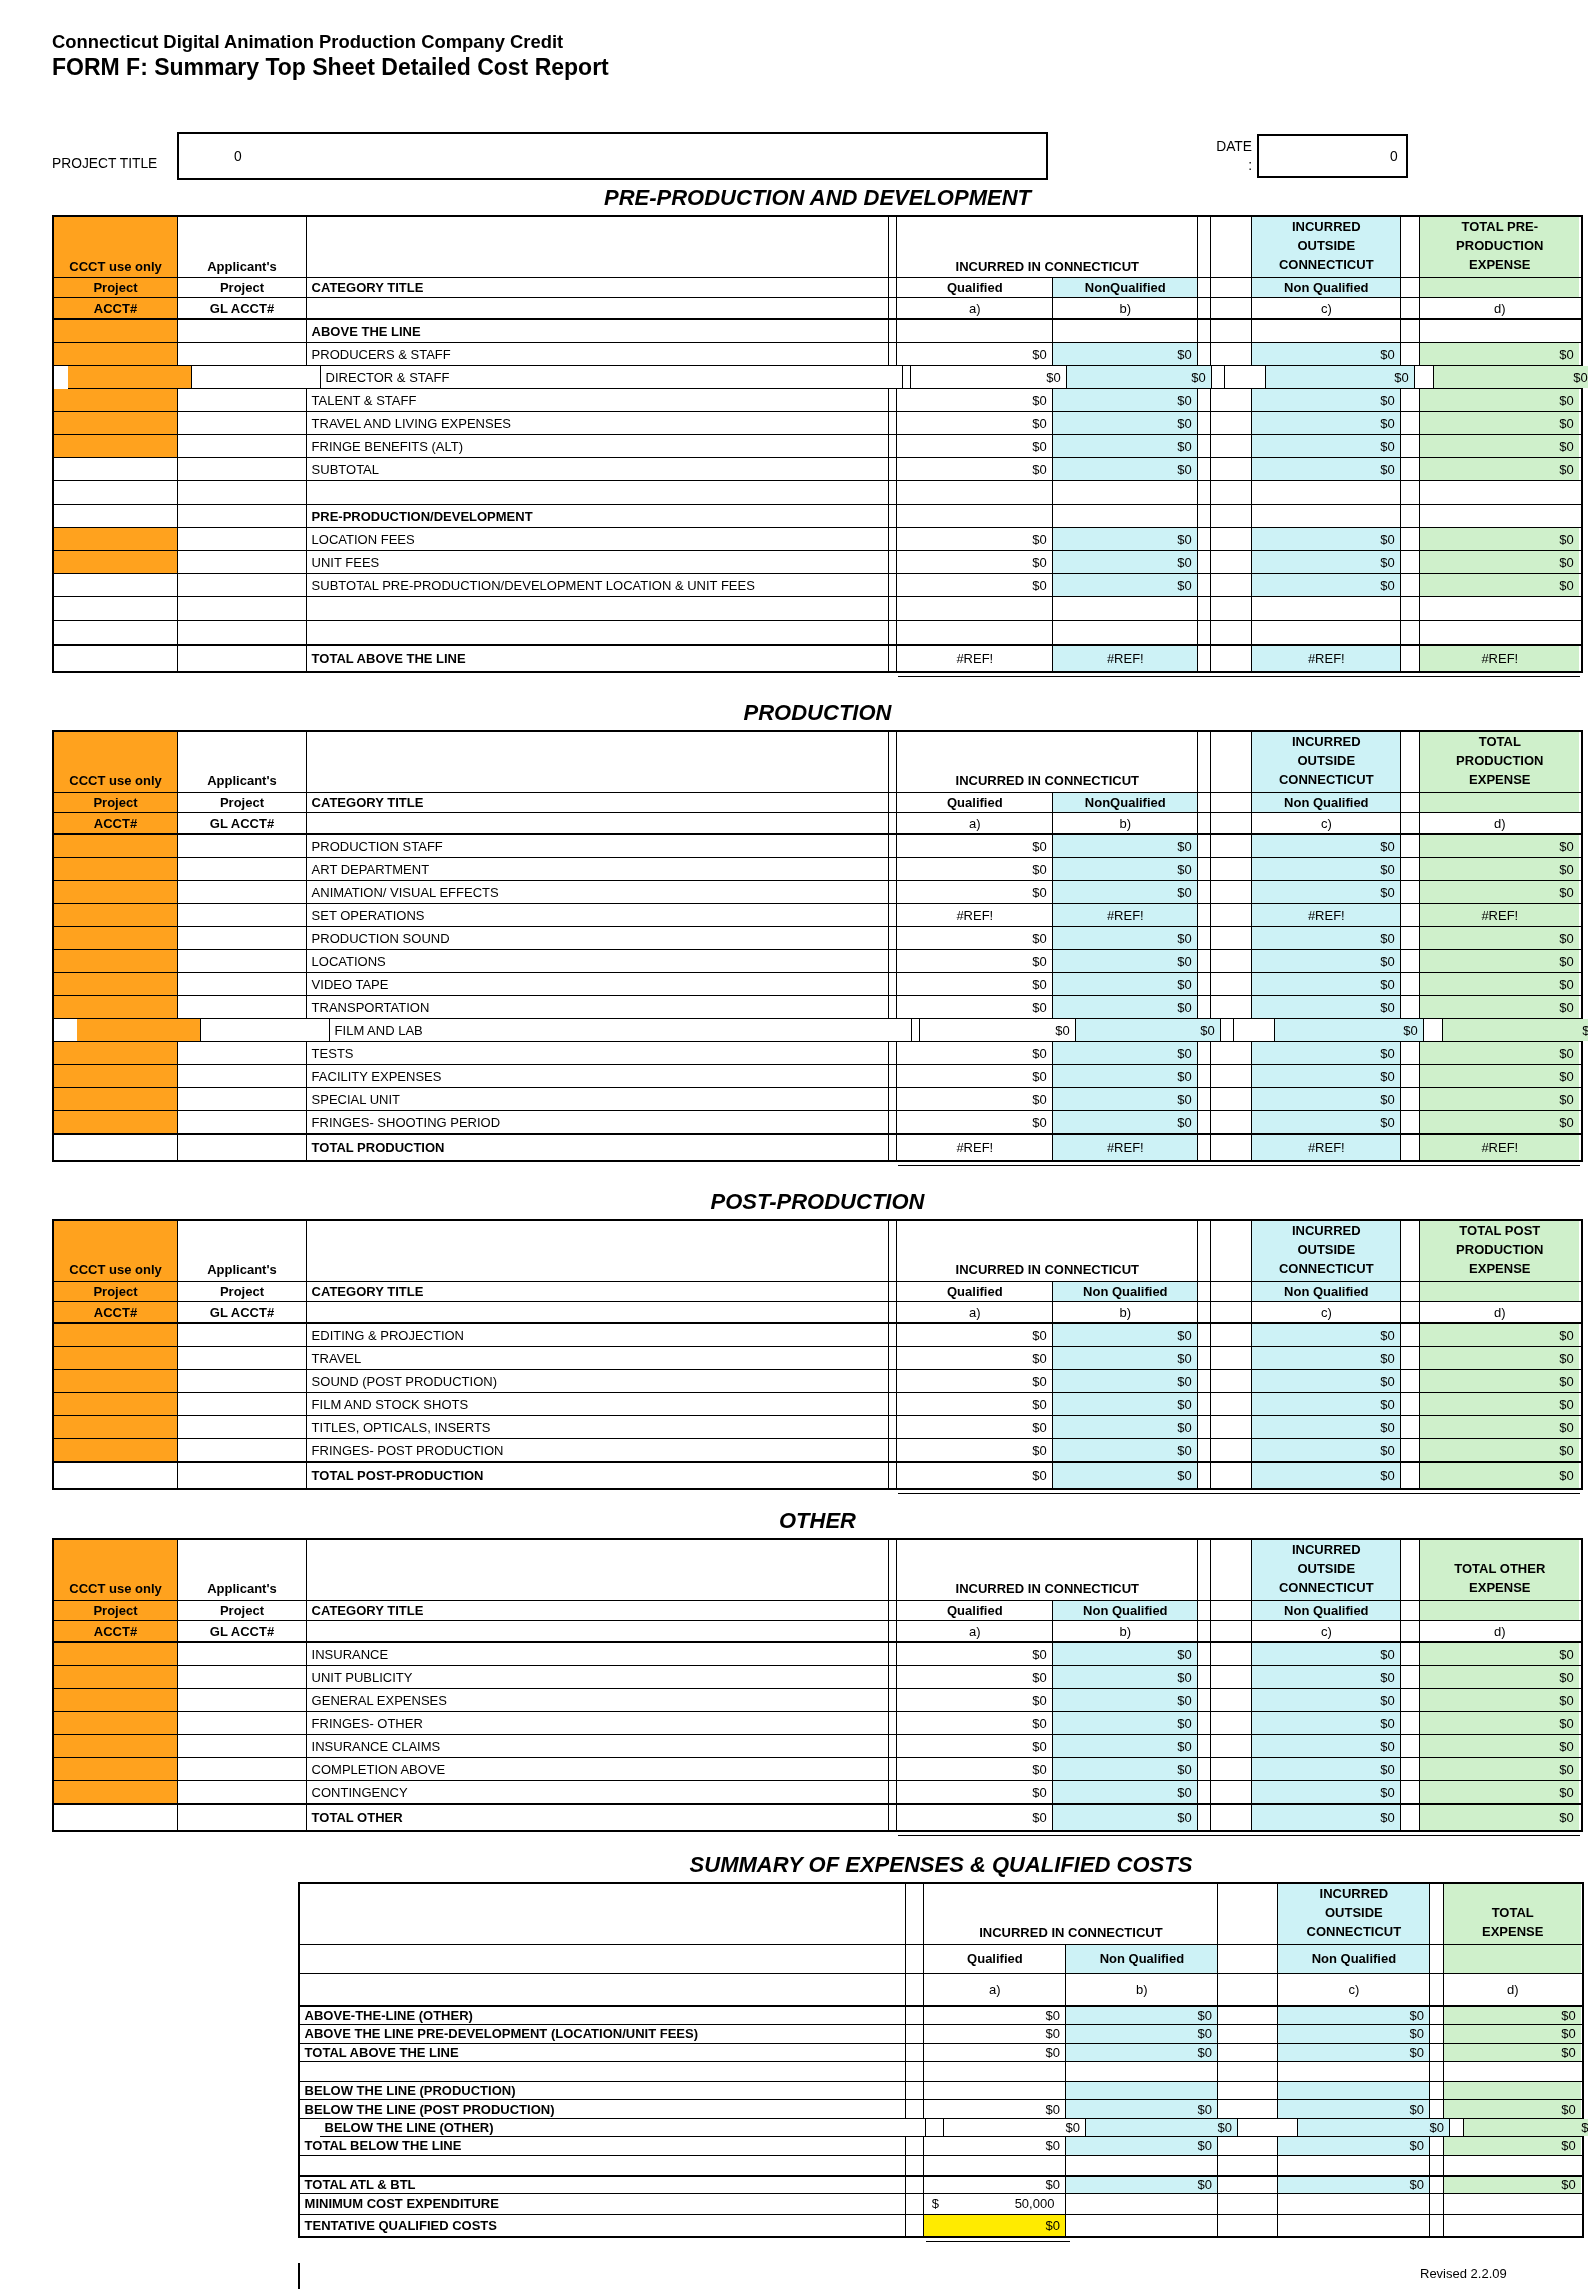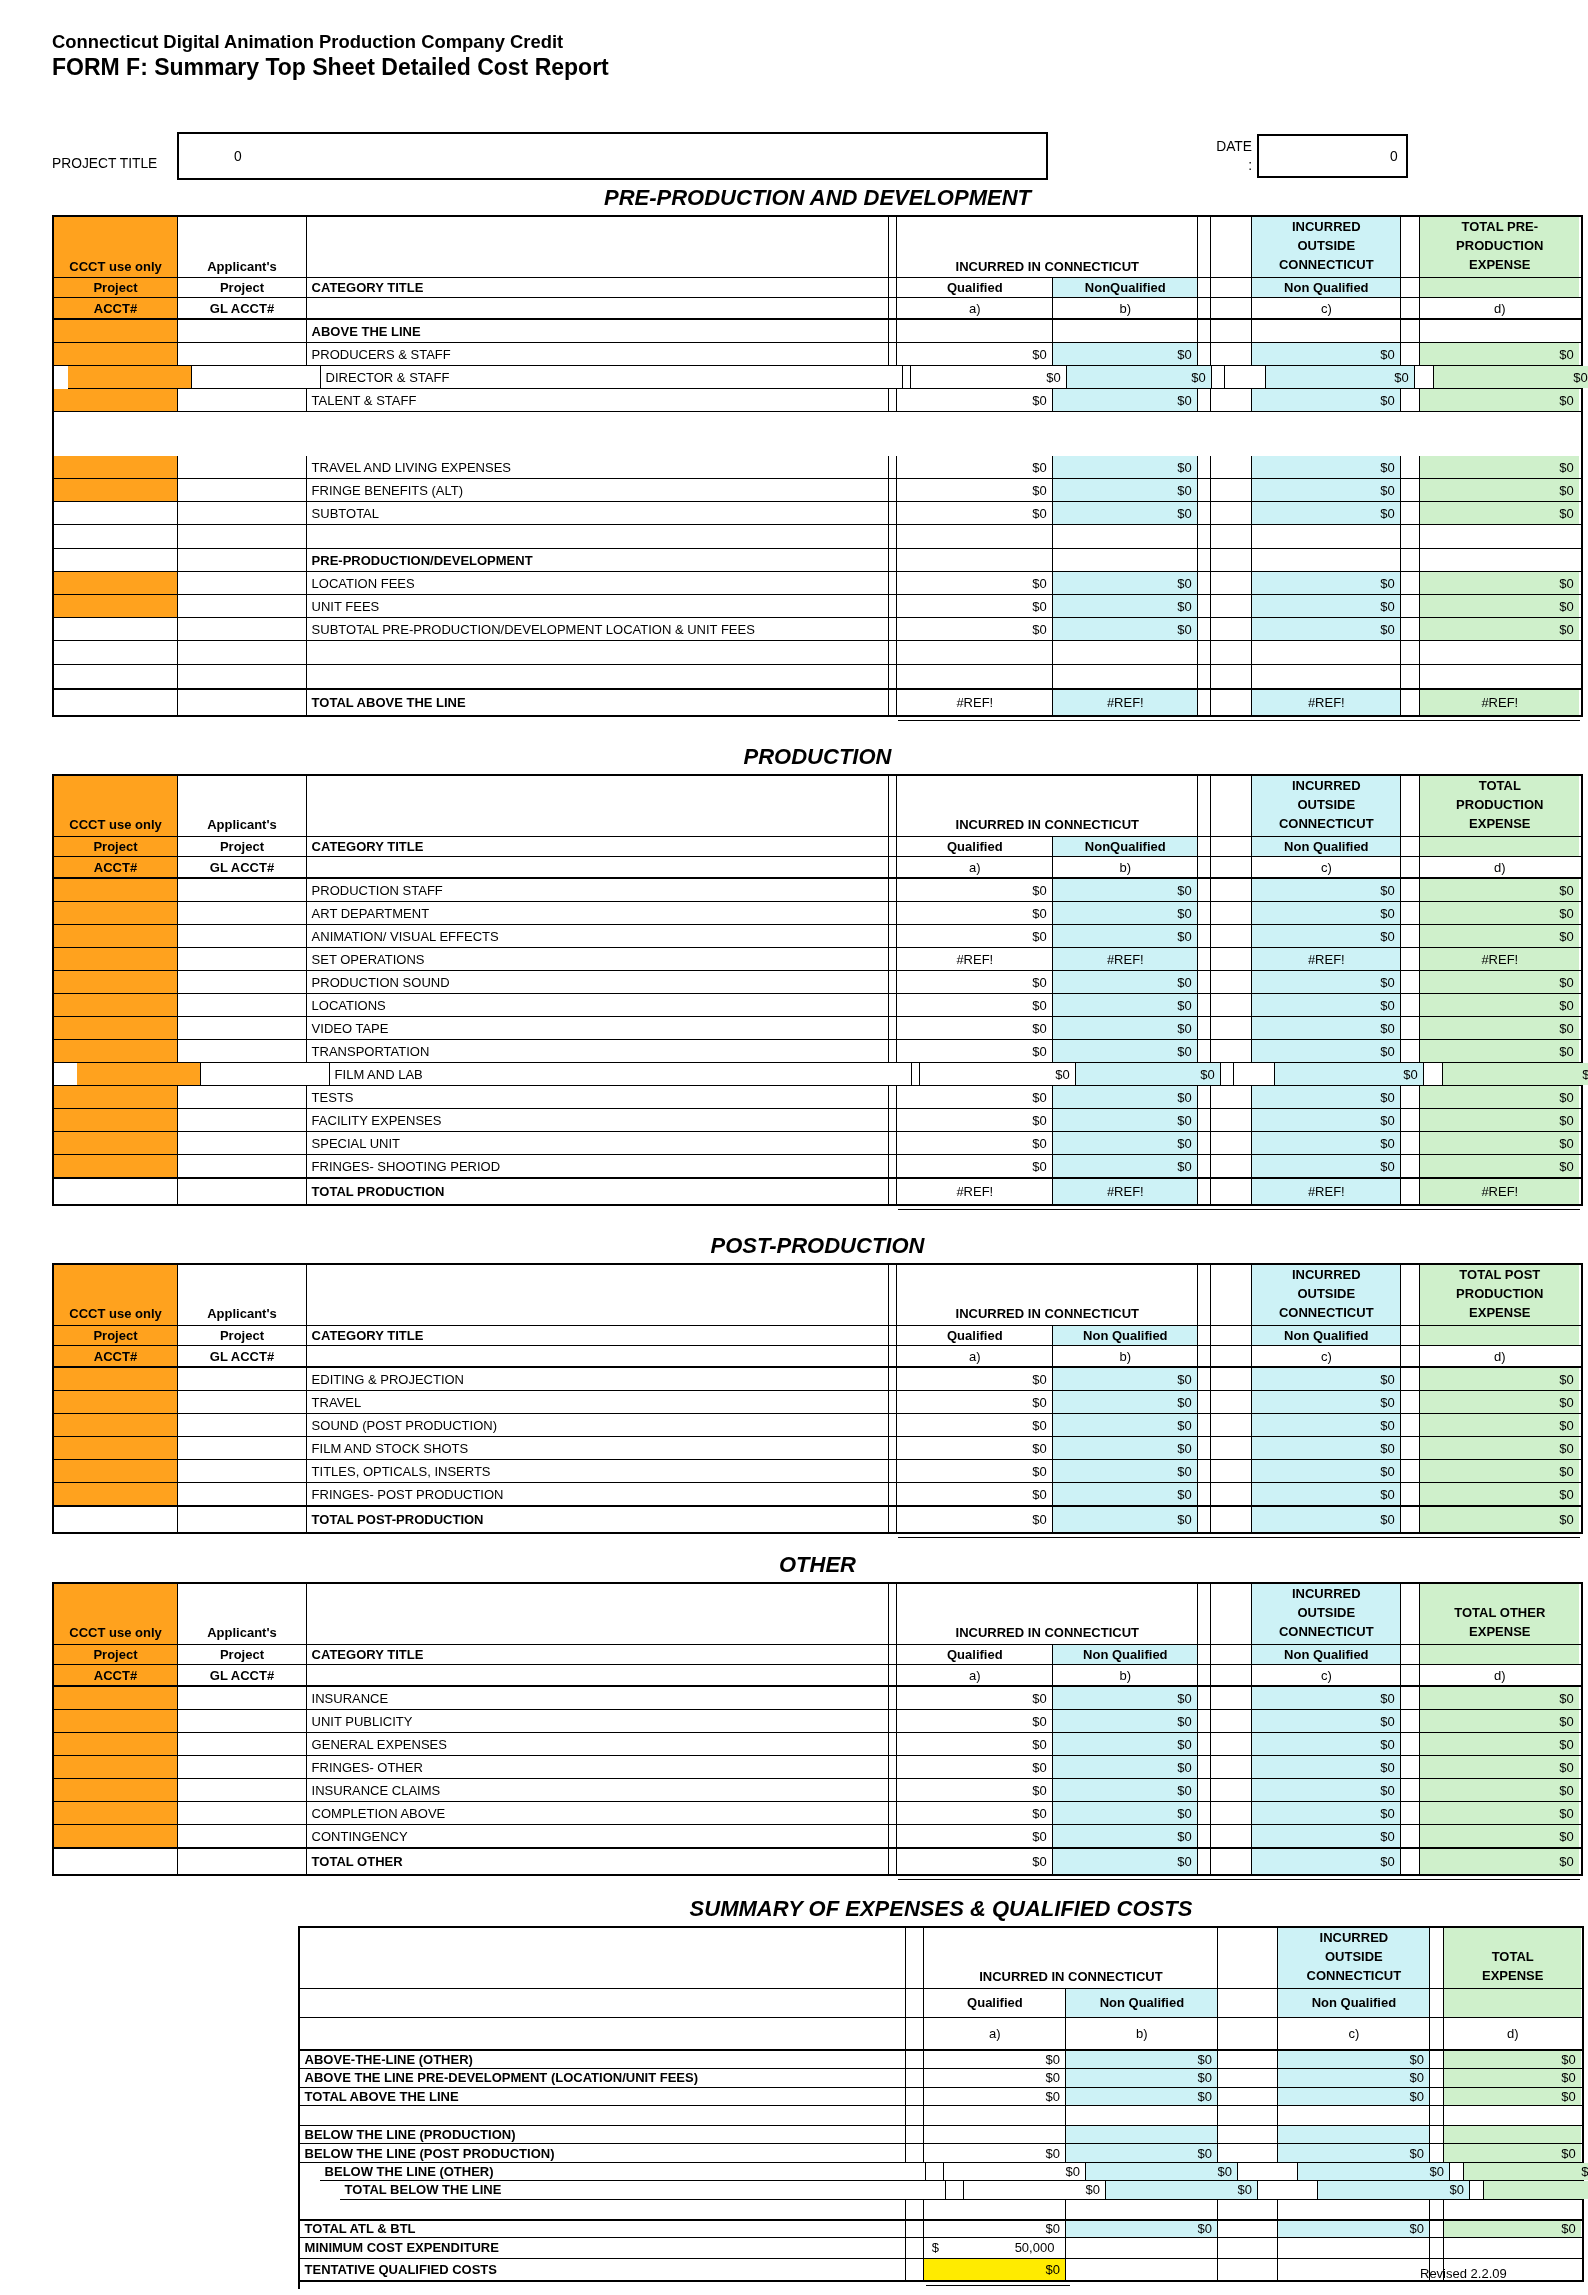--- a/index.html
+++ b/index.html
@@ -167,21 +167,21 @@
             <div class="c lab">TALENT &amp; STAFF</div>
             <div class="c"></div>
             <div class="c val">$0</div>
             <div class="c val blue">$0</div>
             <div class="c"></div>
             <div class="c"></div>
             <div class="c val blue">$0</div>
             <div class="c"></div>
             <div class="c val green">$0</div>
           </div>
-          <div class="r" style="height: 23px; margin-top: 44px;">
+          <div class="r" style="height: 23px;">
             <div class="c orange"></div>
             <div class="c"></div>
             <div class="c lab">TRAVEL AND LIVING EXPENSES</div>
             <div class="c"></div>
             <div class="c val">$0</div>
             <div class="c val blue">$0</div>
             <div class="c"></div>
             <div class="c"></div>
             <div class="c val blue">$0</div>
             <div class="c"></div>
@@ -958,21 +958,21 @@
           <div class="r" style="height: 18.4px; margin-left: 20px;">
             <div class="c lab bold">BELOW THE LINE (OTHER)</div>
             <div class="c"></div>
             <div class="c val">$0</div>
             <div class="c val blue">$0</div>
             <div class="c"></div>
             <div class="c val blue">$0</div>
             <div class="c"></div>
             <div class="c val green">$0</div>
           </div>
-          <div class="r" style="height: 18.4px; margin-left: 40px;">
+          <div class="r" style="height: 18.4px;">
             <div class="c lab bold">TOTAL BELOW THE LINE</div>
             <div class="c"></div>
             <div class="c val">$0</div>
             <div class="c val blue">$0</div>
             <div class="c"></div>
             <div class="c val blue">$0</div>
             <div class="c"></div>
             <div class="c val green">$0</div>
           </div>
           <div class="r" style="height: 20px;">

